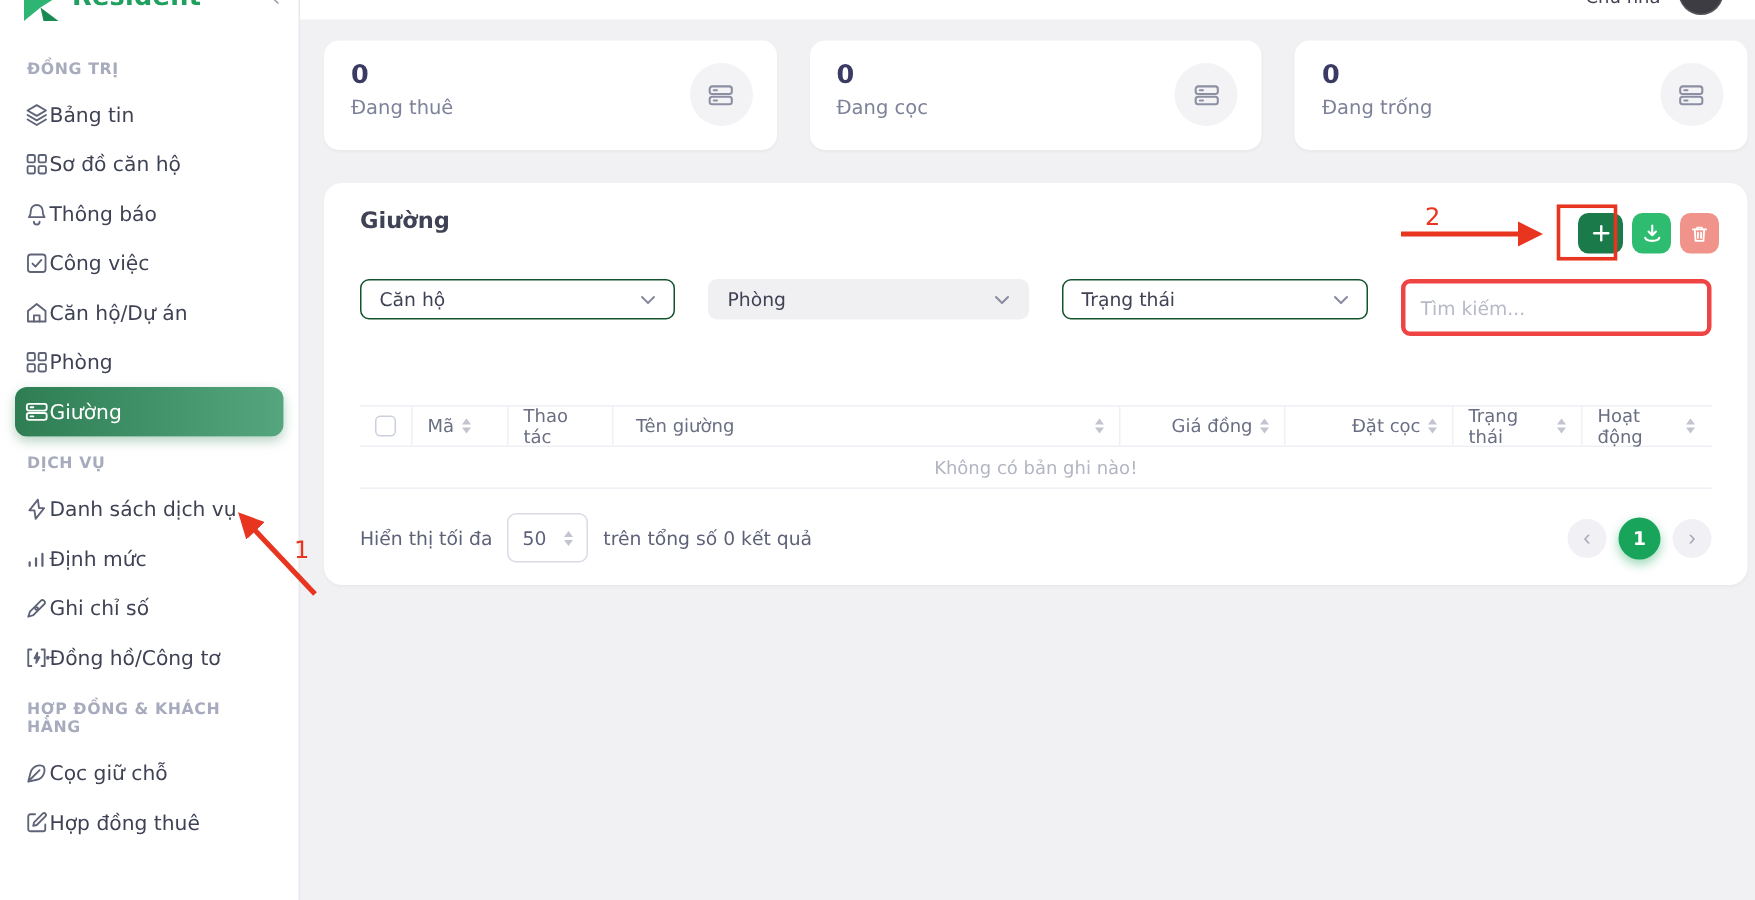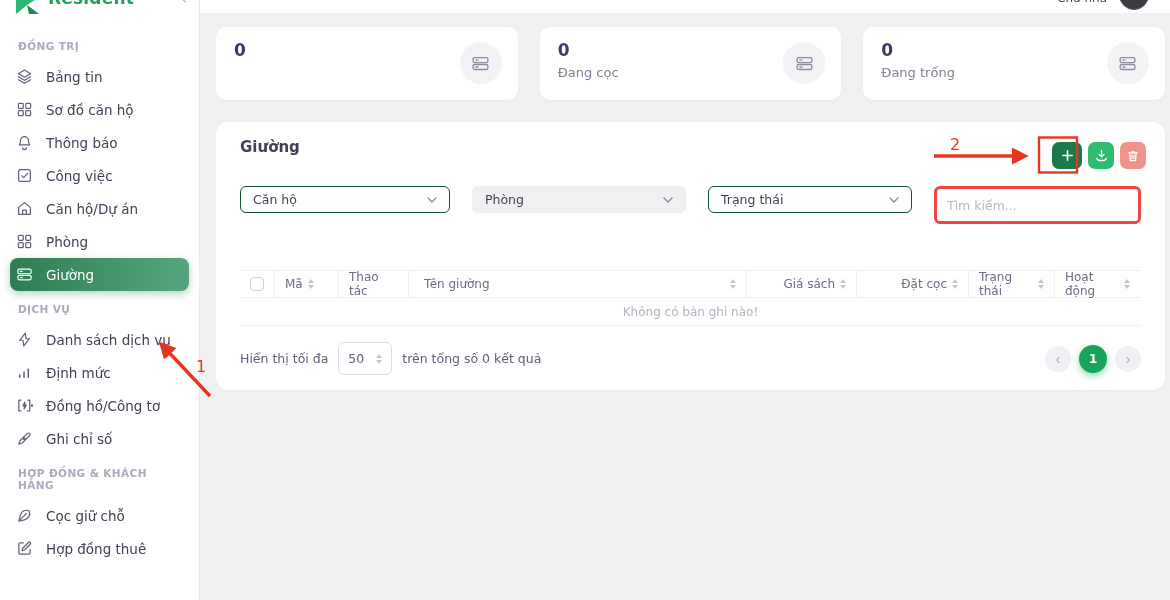--- a/index.html
+++ b/index.html
@@ -9,21 +9,21 @@
 
   
   .sidebar { width: 200px; background: #fff; border-right: 1px solid #e8e8ee; flex-shrink: 0; overflow: hidden; }
   .logo-row { height: 14px; position: relative; }
   .logo-mark { position: absolute; left: 12px; top: -16px; }
   .logo-text { position: absolute; left: 48px; top: -12px; font-size: 17px; font-weight: 700; color: #1fa05f; letter-spacing: .2px; }
   .logo-collapse { position: absolute; right: 12px; top: -10px; color: #9ea2b0; font-size: 15px; cursor: pointer; }
   .logo-collapse::before { content: "‹"; }
   .side-nav { padding-top: 14px; }
   .section-label { padding: 12px 18px 8px; font-size: 10.5px; font-weight: 600; letter-spacing: .4px; color: #a8abbd; }
-  .nav-item { display: flex; align-items: center; gap: 13px; margin: 0 10px; padding: 8px 6px; border-radius: 8px; cursor: pointer; }
+  .nav-item { display: flex; align-items: center; margin: 0 10px; padding: 8px 6px; border-radius: 8px; cursor: pointer; }
   .nav-item .ni { flex-shrink: 0; }
   .ni-label { font-size: 13.5px; color: #3f4254; white-space: nowrap; }
   .ni * { stroke: #5f6378; }
   .nav-item.active { background: linear-gradient(90deg, #2e7d53, #55a67e); box-shadow: 0 3px 8px rgba(46,125,83,.35); }
   .nav-item.active .ni-label { color: #fff; }
   .nav-item.active .ni * { stroke: #fff; }
 
   
   .main { flex: 1; position: relative; }
   .topbar { height: 13px; background: #fff; position: relative; }
@@ -169,33 +169,33 @@
       <div class="nav-item">
         <svg class="ni" width="17" height="17" viewBox="0 0 18 18" fill="none" stroke-width="1.6" stroke-linecap="round">
           <path d="M4 14v-2.4"></path>
             <path d="M8.5 14V8.8"></path>
             <path d="M13 14V5.6"></path>
         </svg>
         <span class="ni-label">Định mức</span>
       </div>
       <div class="nav-item">
         <svg class="ni" width="17" height="17" viewBox="0 0 18 18" fill="none" stroke-width="1.3" stroke-linecap="round" stroke-linejoin="round">
+          <path d="m3 15 1.2-3.6L12 3.6a1.4 1.4 0 0 1 2 0l.4.4a1.4 1.4 0 0 1 0 2L6.6 13.8 3 15Z"></path>
+            <circle cx="8.9" cy="9.2" r="1"></circle>
+        </svg>
+        <span class="ni-label">Ghi chỉ số</span>
+      </div>
+      <div class="nav-item">
+        <svg class="ni" width="17" height="17" viewBox="0 0 18 18" fill="none" stroke-width="1.3" stroke-linecap="round" stroke-linejoin="round">
           <path d="M5.2 3.2H3v11.6h2.2"></path>
             <path d="M12.4 3.2h2.2v11.6h-2.2"></path>
             <path d="M9.4 5.4 7.4 9.4h1.8l-.6 3.2 2.3-4H9.2Z"></path>
             <circle cx="16.9" cy="9" r=".7" fill="#5f6378" stroke="none"></circle>
         </svg>
         <span class="ni-label">Đồng hồ/Công tơ</span>
-      </div>
-      <div class="nav-item">
-        <svg class="ni" width="17" height="17" viewBox="0 0 18 18" fill="none" stroke-width="1.3" stroke-linecap="round" stroke-linejoin="round">
-          <path d="m3 15 1.2-3.6L12 3.6a1.4 1.4 0 0 1 2 0l.4.4a1.4 1.4 0 0 1 0 2L6.6 13.8 3 15Z"></path>
-            <circle cx="8.9" cy="9.2" r="1"></circle>
-        </svg>
-        <span class="ni-label">Ghi chỉ số</span>
       </div>
 
       <div class="section-label">HỢP ĐỒNG &amp; KHÁCH HÀNG</div>
 
       <div class="nav-item">
         <svg class="ni" width="17" height="17" viewBox="0 0 18 18" fill="none" stroke-width="1.3" stroke-linecap="round" stroke-linejoin="round">
           <path d="M13.8 4.2C10.6 2.4 6 4 4.6 8.6L3 14.9l6-1.3c4.6-1 6.6-6.2 4.8-9.4Z"></path>
             <path d="M4.2 13.6 11 6.8"></path>
         </svg>
         <span class="ni-label">Cọc giữ chỗ</span>
@@ -214,20 +214,21 @@
     <div class="topbar">
       <span class="topbar-user">Chủ nhà</span>
       <span class="topbar-avatar"></span>
     </div>
 
     <div class="content">
 
       <div class="cards">
         <div class="card">
           <div class="card-value">0</div>
+          <div class="card-label">Đang thuê</div>
           <div class="card-badge">
             <svg width="19" height="19" viewBox="0 0 18 18" fill="none" stroke="#8c8fa3" stroke-width="1.3" stroke-linecap="round">
               <rect x="2" y="3.4" width="14" height="4.8" rx="1.6"></rect>
                 <rect x="2" y="9.9" width="14" height="4.8" rx="1.6"></rect>
                 <path d="M4.6 5.8h2"></path>
                 <path d="M4.6 12.3h2"></path>
             </svg>
           </div>
         </div>
         <div class="card">
@@ -322,21 +323,21 @@
               <span>Thao tác</span>
             </div>
             <div class="th w-ten">
               <span>Tên giường</span>
               <span class="sort ten-sort">
                   <b class="up"></b>
                   <b class="down"></b>
                 </span>
             </div>
             <div class="th w-gia num">
-              <span>Giá sách</span>
+              <span>Giá đồng</span>
               <span class="sort">
                   <b class="up"></b>
                   <b class="down"></b>
                 </span>
             </div>
             <div class="th w-coc num">
               <span>Đặt cọc</span>
               <span class="sort">
                   <b class="up"></b>
                   <b class="down"></b>

